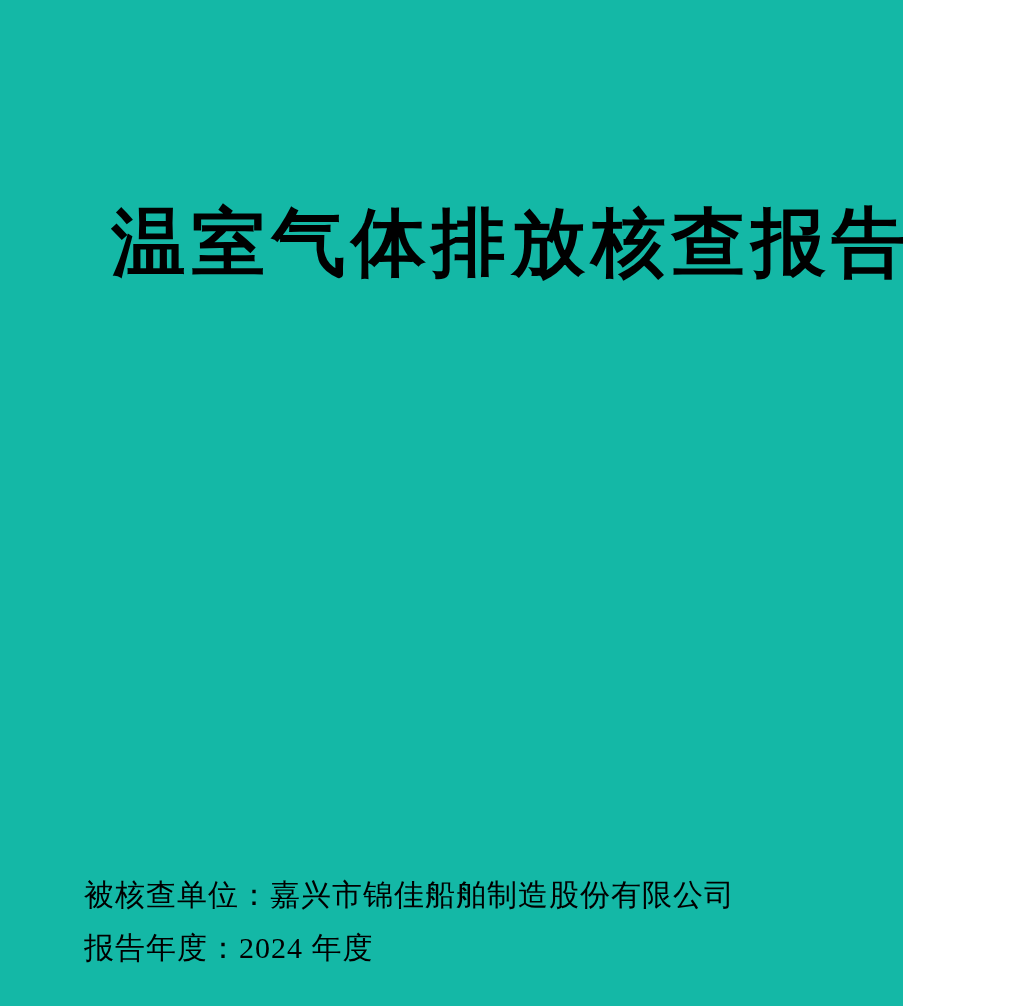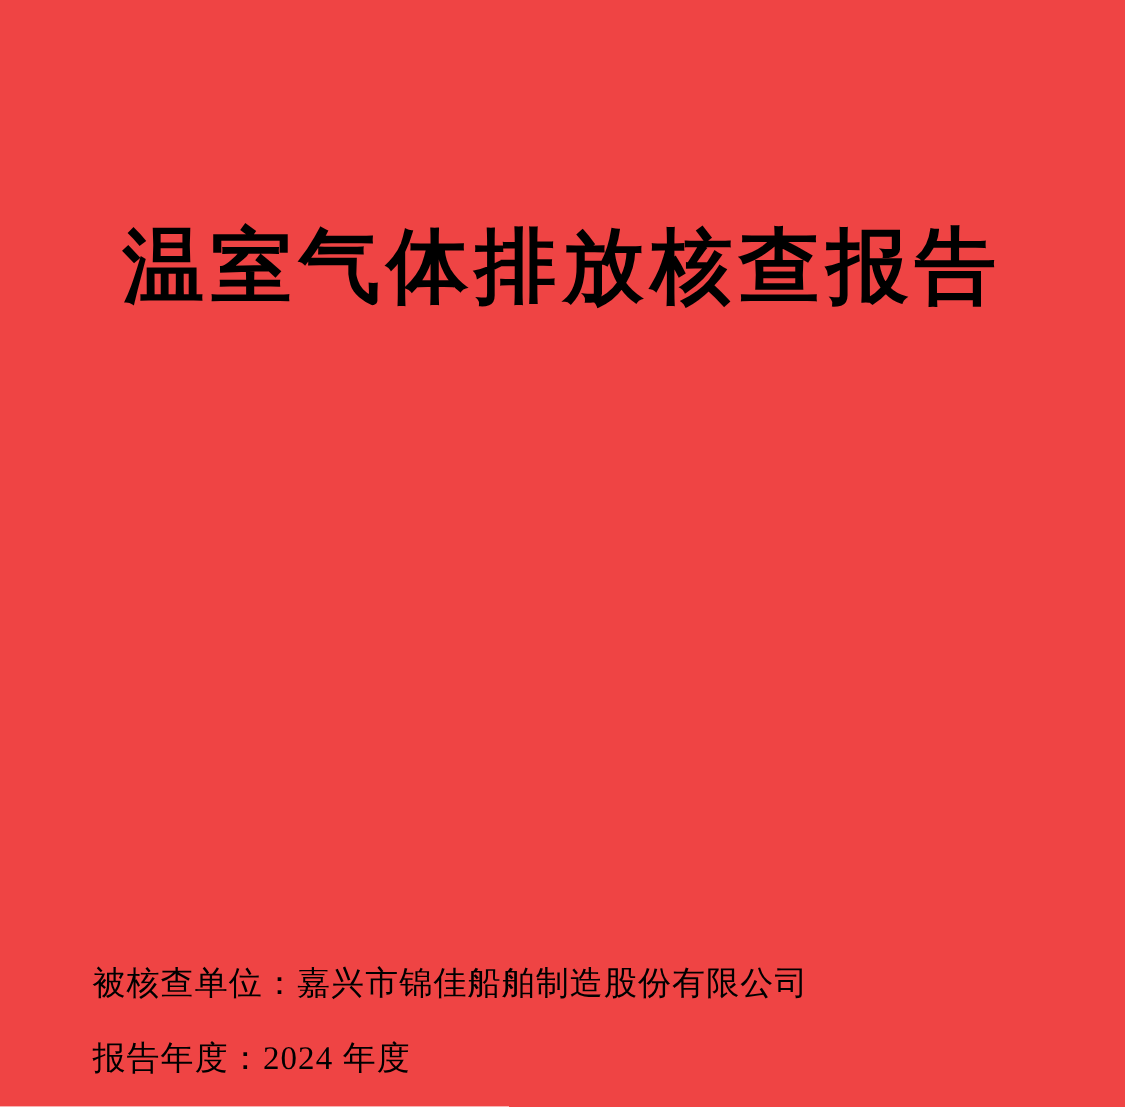--- a/index.html
+++ b/index.html
@@ -2,23 +2,23 @@
 <html><head>
 <meta charset="utf-8">
 <style>
   html, body {
     margin: 0;
     padding: 0;
     background: #ffffff;
   }
   .page {
     position: relative;
-    width: 1023px;
+    width: 903px;
     height: 1006px;
-    background: #ef4444;
+    background: #14b8a6;
     overflow: hidden;
     font-family: "Liberation Serif", "DejaVu Serif", serif;
     color: #000000;
   }
   .doc-title {
     position: absolute;
     top: 196px;
     left: 0;
     width: 1023px;
     text-align: center;
@@ -34,21 +34,21 @@
     position: absolute;
     left: 84px;
     top: 880px;
     width: 860px;
   }
   .meta-line {
     font-family: "Liberation Serif", "DejaVu Serif", serif;
     font-size: 30px;
     line-height: 1.0;
     color: #000000;
-    margin-bottom: 38px;
+    margin-bottom: 23px;
     white-space: nowrap;
     letter-spacing: 1px;
   }
   .meta-line:last-child {
     margin-bottom: 10px;
   }
 </style>
 </head>
 <body>
 

